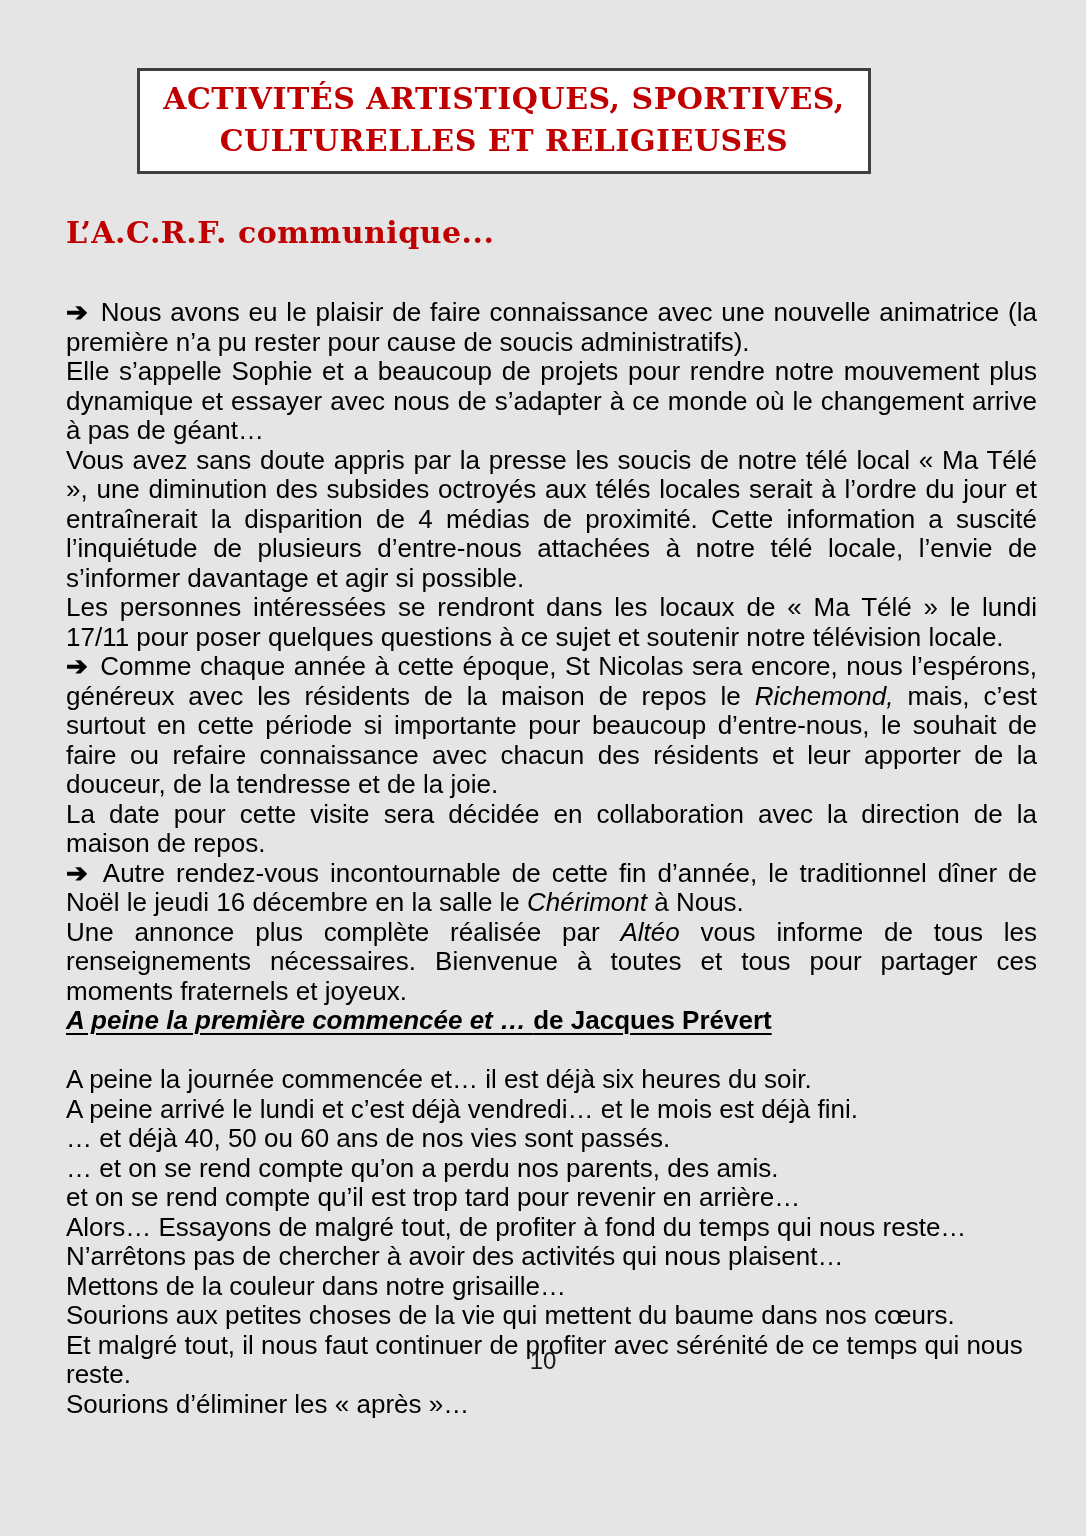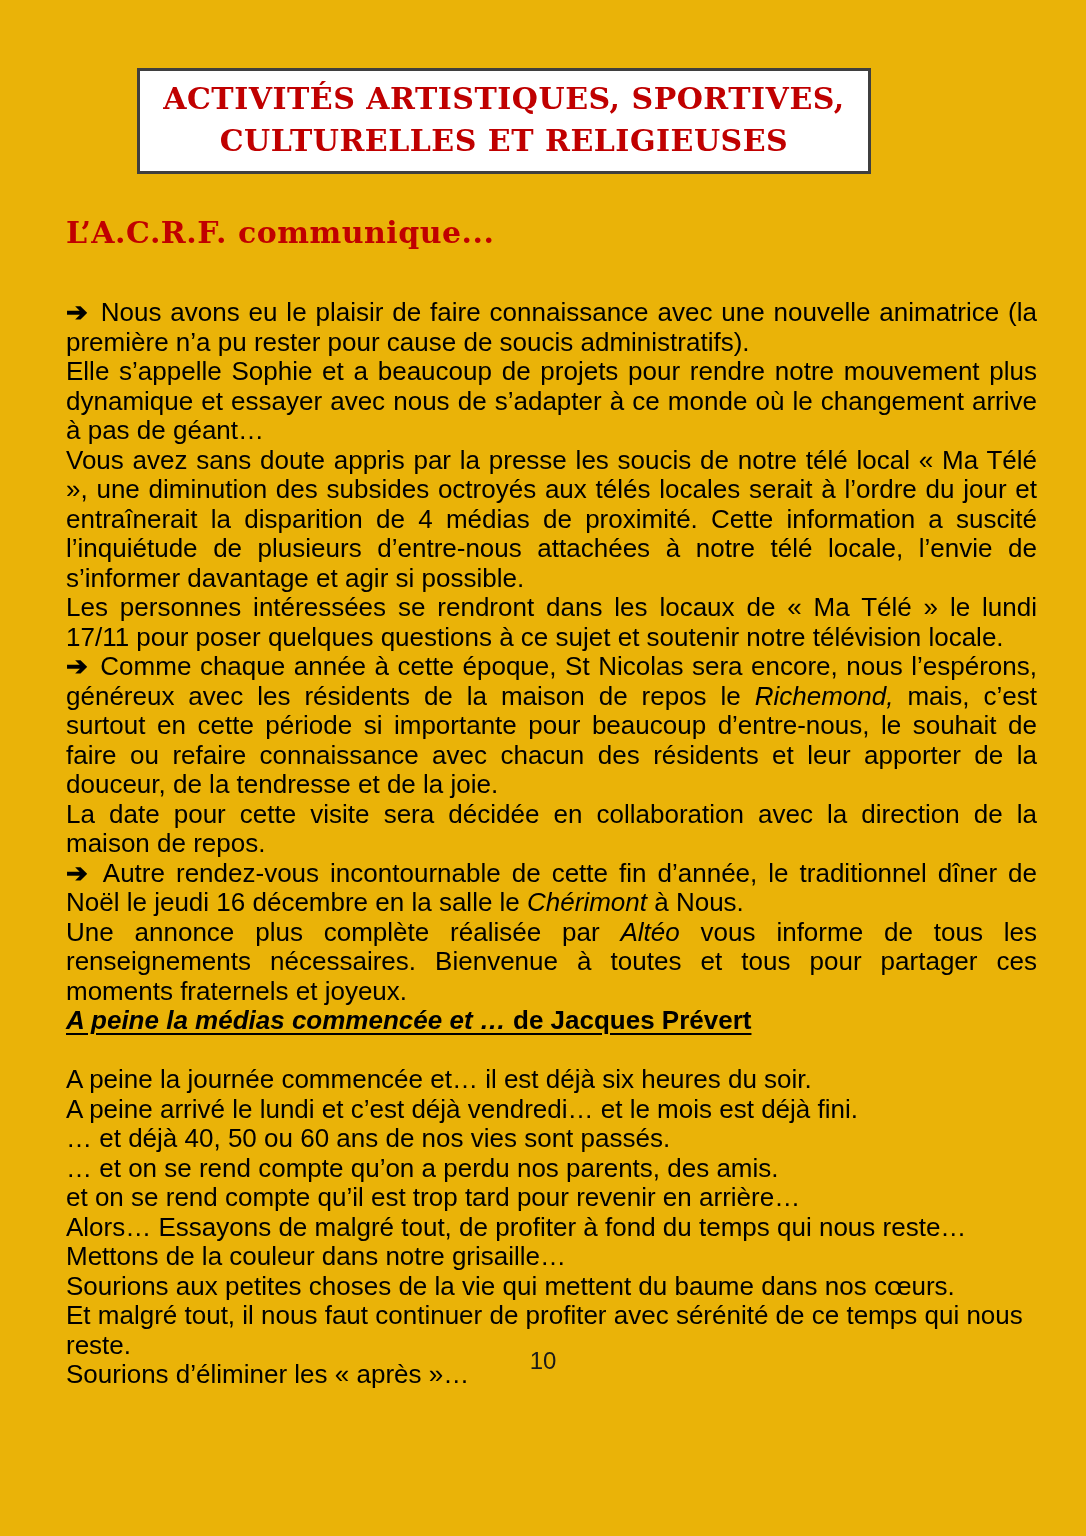--- a/index.html
+++ b/index.html
@@ -1,19 +1,19 @@
 <!DOCTYPE html>
 <html style="--accent: #c00000;"><head>
 <meta charset="utf-8">
 <style>
   html, body { margin:0; padding:0; background:#ffffff; }
   .page {
     position:relative;
     width:1086px; height:1536px;
-    background:#eab308;
+    background:#e5e5e5;
     box-sizing:border-box;
     padding:68px 49px 0 66px;
     overflow:hidden;
     font-family:"Liberation Sans", sans-serif;
     color:#000000;
   }
   .title-box {
     box-sizing:border-box;
     width:734px;
     margin-left:71px;
@@ -80,28 +80,29 @@
 
   <div class="doc-body">
       <p class="block just"><span class="arrow">➔ </span><span>Nous avons eu le plaisir de faire connaissance avec une nouvelle animatrice (la première n’a pu rester pour cause de soucis administratifs).</span></p>
       <p class="block just"><span>Elle s’appelle Sophie et a beaucoup de projets pour rendre notre mouvement plus dynamique et essayer avec nous de s’adapter à ce monde où le changement arrive à pas de géant…</span></p>
       <p class="block just"><span>Vous avez sans doute appris par la presse les soucis de notre télé local « Ma Télé », une diminution des subsides octroyés aux télés locales serait à l’ordre du jour et entraînerait la disparition de 4 médias de proximité. Cette information a suscité l’inquiétude de plusieurs d’entre-nous attachées à notre télé locale, l’envie de s’informer davantage et agir si possible.</span></p>
       <p class="block just"><span>Les personnes intéressées se rendront dans les locaux de « Ma Télé » le lundi 17/11 pour poser quelques questions à ce sujet et soutenir notre télévision locale.</span></p>
       <p class="block just"><span class="arrow">➔ </span><span>Comme chaque année à cette époque, St Nicolas sera encore, nous l’espérons, généreux avec les résidents de la maison de repos le </span><span style="font-style: italic;">Richemond,</span><span> mais, c’est surtout en cette période si importante pour beaucoup d’entre-nous, le souhait de faire ou refaire connaissance avec chacun des résidents et leur apporter de la douceur, de la tendresse et de la joie.</span></p>
       <p class="block just"><span>La date pour cette visite sera décidée en collaboration avec la direction de la maison de repos.</span></p>
       <p class="block just"><span class="arrow">➔ </span><span>Autre rendez-vous incontournable de cette fin d’année, le traditionnel dîner de Noël le jeudi 16 décembre en la salle le </span><span style="font-style: italic;">Chérimont</span><span> à Nous.</span></p>
       <p class="block just"><span>Une annonce plus complète réalisée par </span><span style="font-style: italic;">Altéo</span><span> vous informe de tous les renseignements nécessaires. Bienvenue à toutes et tous pour partager ces moments fraternels et joyeux.</span></p>
-      <p class="block poem-heading"><span style="font-style: italic; font-weight: 700;">A peine la médias commencée et … </span><span style="font-weight: 700;">de Jacques Prévert</span></p>
+      <p class="block poem-heading"><span style="font-style: italic; font-weight: 700;">A peine la première commencée et … </span><span style="font-weight: 700;">de Jacques Prévert</span></p>
       <p class="block spacer"></p>
       <p class="block poem"><span>A peine la journée commencée et… il est déjà six heures du soir.</span></p>
       <p class="block poem"><span>A peine arrivé le lundi et c’est déjà vendredi… et le mois est déjà fini.</span></p>
       <p class="block poem"><span>… et déjà 40, 50 ou 60 ans de nos vies sont passés.</span></p>
       <p class="block poem"><span>… et on se rend compte qu’on a perdu nos parents, des amis.</span></p>
       <p class="block poem"><span>et on se rend compte qu’il est trop tard pour revenir en arrière…</span></p>
       <p class="block poem"><span>Alors… Essayons de malgré tout, de profiter à fond du temps qui nous reste…</span></p>
+      <p class="block poem"><span>N’arrêtons pas de chercher à avoir des activités qui nous plaisent…</span></p>
       <p class="block poem"><span>Mettons de la couleur dans notre grisaille…</span></p>
       <p class="block poem"><span>Sourions aux petites choses de la vie qui mettent du baume dans nos cœurs.</span></p>
       <p class="block poem"><span>Et malgré tout, il nous faut continuer de profiter avec sérénité de ce temps qui nous reste.</span></p>
       <p class="block poem"><span>Sourions d’éliminer les « après »…</span></p>
     </div>
 
   <div class="page-footer">
     <span class="page-number">10</span>
   </div>
 

